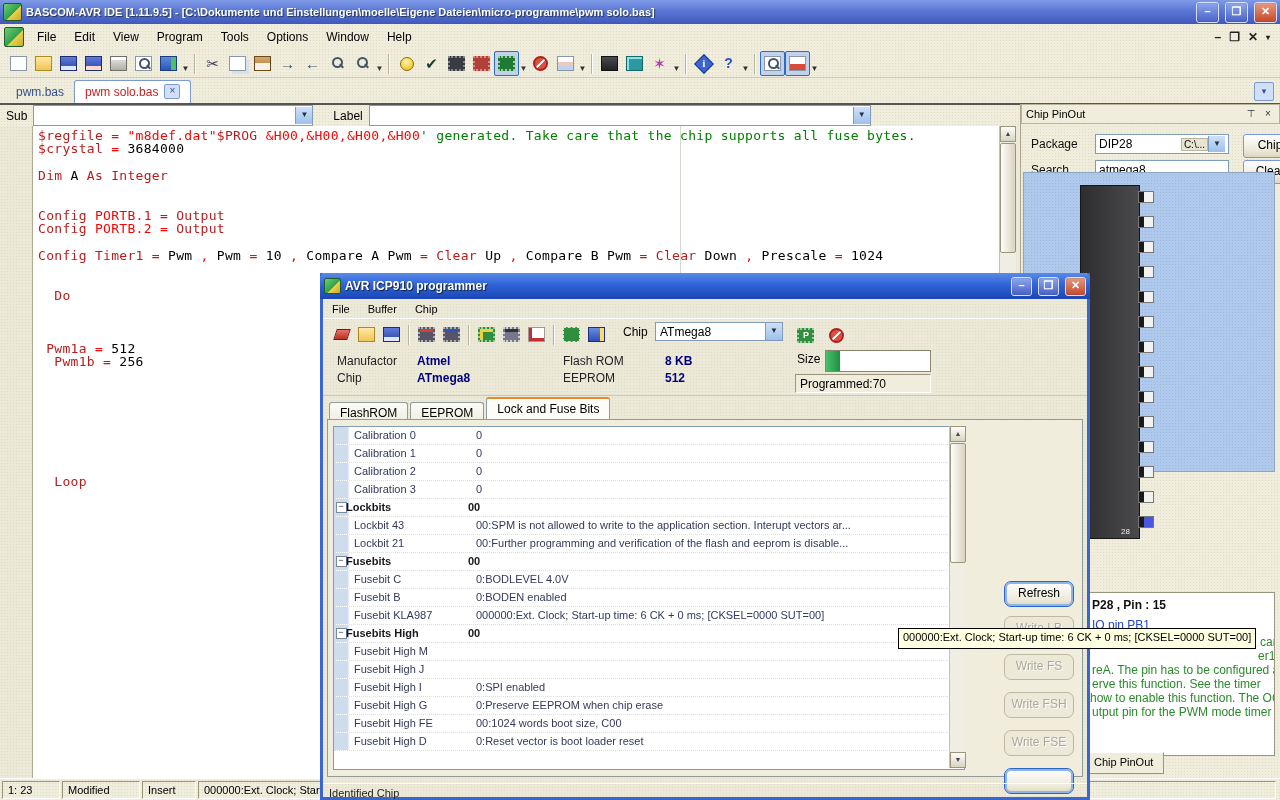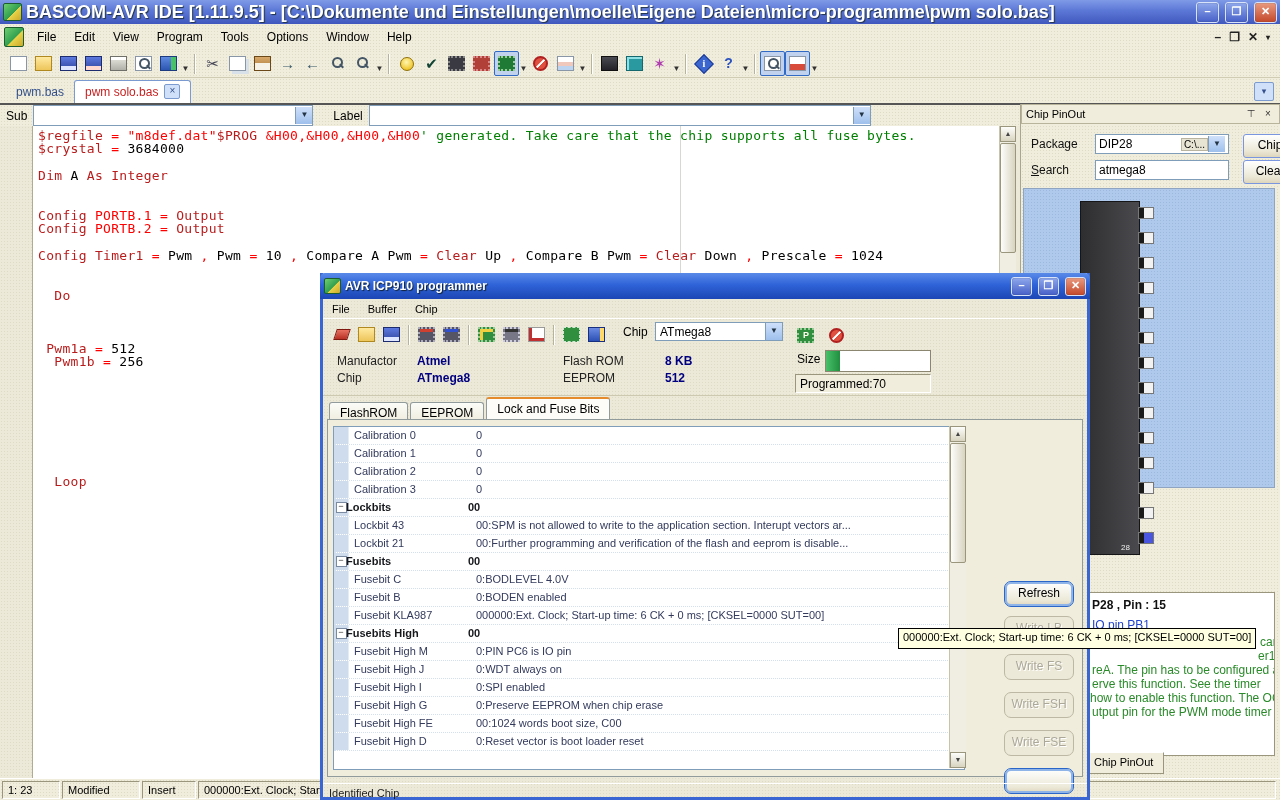--- a/index.html
+++ b/index.html
@@ -4,21 +4,21 @@
 <style>
   html,body{margin:0;padding:0;}
   body{width:1280px;height:800px;position:relative;overflow:hidden;
        font-family:"Liberation Sans",sans-serif;font-size:11px;color:#000;background:#ECE9D8;}
   .tex{background-color:#F0EDDC;background-image:radial-gradient(#dfdcc6 1px,transparent 1px);background-size:3px 3px;}
   .abs{position:absolute;}
 
   
   #titlebar{left:0;top:0;width:1280px;height:24px;display:flex;align-items:center;gap:4px;padding:0 3px;box-sizing:border-box;
     background:linear-gradient(180deg,#7f9ae6 0%,#5b77d6 45%,#4058bd 100%);}
-  #titlebar .ttl{color:#fff;font-weight:bold;font-size:18px;white-space:nowrap;overflow:hidden;text-shadow:1px 1px 1px #234;flex:1;}
+  #titlebar .ttl{color:#fff;font-weight:bold;font-size:11px;white-space:nowrap;overflow:hidden;text-shadow:1px 1px 1px #234;flex:1;}
   .appicon{width:17px;height:16px;border-radius:2px;background:linear-gradient(135deg,#6fcf6f 0%,#2f9f4f 55%,#e8d44a 56%,#caa82a 100%);border:1px solid #1d5c2d;flex:none;}
   .winbtn{width:21px;height:19px;border-radius:3px;margin-left:2px;color:#fff;font-weight:bold;font-size:11px;line-height:17px;text-align:center;
     background:linear-gradient(180deg,#8fa8ec,#4760c8);border:1px solid #d8e2f8;box-shadow:inset 0 0 1px #234;flex:none;}
   .winbtn.close{background:linear-gradient(180deg,#e89a80,#c4482a);}
 
   
   #menubar{left:0;top:24px;width:1280px;height:26px;display:flex;align-items:center;border-bottom:1px solid #d8d4bc;}
   #menubar .menu{padding:4px 9px;font-size:12px;}
   .miniicon{width:18px;height:18px;margin:0 4px;border-radius:2px;background:linear-gradient(135deg,#6fcf6f,#2f9f4f 55%,#e8d44a 56%,#caa82a);border:1px solid #1d5c2d;}
   #mdibtns{margin-left:auto;display:flex;align-items:center;gap:8px;padding-right:10px;font-weight:bold;font-size:12px;color:#222;}
@@ -94,21 +94,21 @@
   .scrthumb{position:absolute;left:0;width:16px;background:linear-gradient(90deg,#fdfdfb,#d8d4c0);border:1px solid #9a967e;box-sizing:border-box;border-radius:2px;}
 
   
   #rightpanel{left:1020px;top:104px;width:260px;height:674px;border-left:1px solid #aaa68e;box-sizing:border-box;}
   #rp-header{position:absolute;left:0;top:0;width:100%;height:20px;border:1px solid #b8b49c;box-sizing:border-box;display:flex;align-items:center;padding:0 4px;background:#F0EDDC;}
   #rp-header .t{flex:1;font-size:11px;}
   #rp-header .hbtn{width:14px;height:13px;text-align:center;font-size:10px;line-height:12px;color:#333;margin-left:3px;}
   .rp-label{position:absolute;font-size:12px;color:#111;}
   .rp-input{position:absolute;height:20px;background:#fff;border:1px solid #7f9db9;box-sizing:border-box;font-size:12px;padding:2px 3px;}
   .rp-btn{position:absolute;height:22px;background:linear-gradient(180deg,#fff,#ece9d8 70%,#ded5bc);border:1px solid #7a96df;border-radius:3px;font-size:12px;text-align:center;line-height:20px;width:52px;}
-  #chipbox{position:absolute;left:2px;top:84px;width:252px;height:300px;background:#aec9ec;border:1px solid #8fa4c0;box-sizing:border-box;background-image:radial-gradient(#9db8dd 1px,transparent 1px);background-size:3px 3px;}
+  #chipbox{position:absolute;left:2px;top:68px;width:252px;height:300px;background:#aec9ec;border:1px solid #8fa4c0;box-sizing:border-box;background-image:radial-gradient(#9db8dd 1px,transparent 1px);background-size:3px 3px;}
   #chipbody{position:absolute;left:56px;top:12px;width:58px;height:352px;background:linear-gradient(90deg,#2e2e30,#4a4a4e);border:1px solid #151517;}
   #chiplabel{position:absolute;left:40px;bottom:2px;color:#eee;font-size:8px;}
   .pin{position:absolute;left:114px;width:16px;height:12px;background:linear-gradient(90deg,#1a1a1a 0 5px,#f2f2f2 5px);border:1px solid #777;box-sizing:border-box;}
   .pin.selpin{background:linear-gradient(90deg,#1a1a1a 0 5px,#4a55e0 5px);}
   #infobox{position:absolute;left:2px;top:488px;width:252px;height:164px;background:#fff;border:1px solid #9a967e;box-sizing:border-box;overflow:hidden;}
   #pin-title{position:absolute;left:68px;top:5px;font-weight:bold;font-size:12px;color:#111;white-space:nowrap;}
   #pin-io{position:absolute;left:68px;top:25px;font-size:12px;color:#2244cc;white-space:nowrap;}
   #pindesc{position:absolute;left:6px;top:42px;font-size:12px;line-height:14px;color:#2a8a2a;white-space:nowrap;}
   #rp-tab{position:absolute;left:62px;top:648px;height:20px;padding:0 10px;border:1px solid #9a967e;border-top:1px solid #fff;background:#F0EDDC;font-size:11px;line-height:19px;}
 
@@ -555,26 +555,24 @@
         <div class="frow grp">
           <div class="strip">
             <div class="grpbox">−</div>
           </div>
           <div class="nm" style="margin-left: -8px;">Fusebits High</div>
           <div class="vl">00</div>
         </div>
         <div class="frow">
           <div class="strip"></div>
           <div class="nm">Fusebit High M</div>
-          <div class="vl">0:PIN PC6 is IO pin</div>
         </div>
         <div class="frow">
           <div class="strip"></div>
           <div class="nm">Fusebit High J</div>
-          <div class="vl">0:WDT always on</div>
         </div>
         <div class="frow">
           <div class="strip"></div>
           <div class="nm">Fusebit High I</div>
           <div class="vl">0:SPI enabled</div>
         </div>
         <div class="frow">
           <div class="strip"></div>
           <div class="nm">Fusebit High G</div>
           <div class="vl">0:Preserve EEPROM when chip erase</div>

